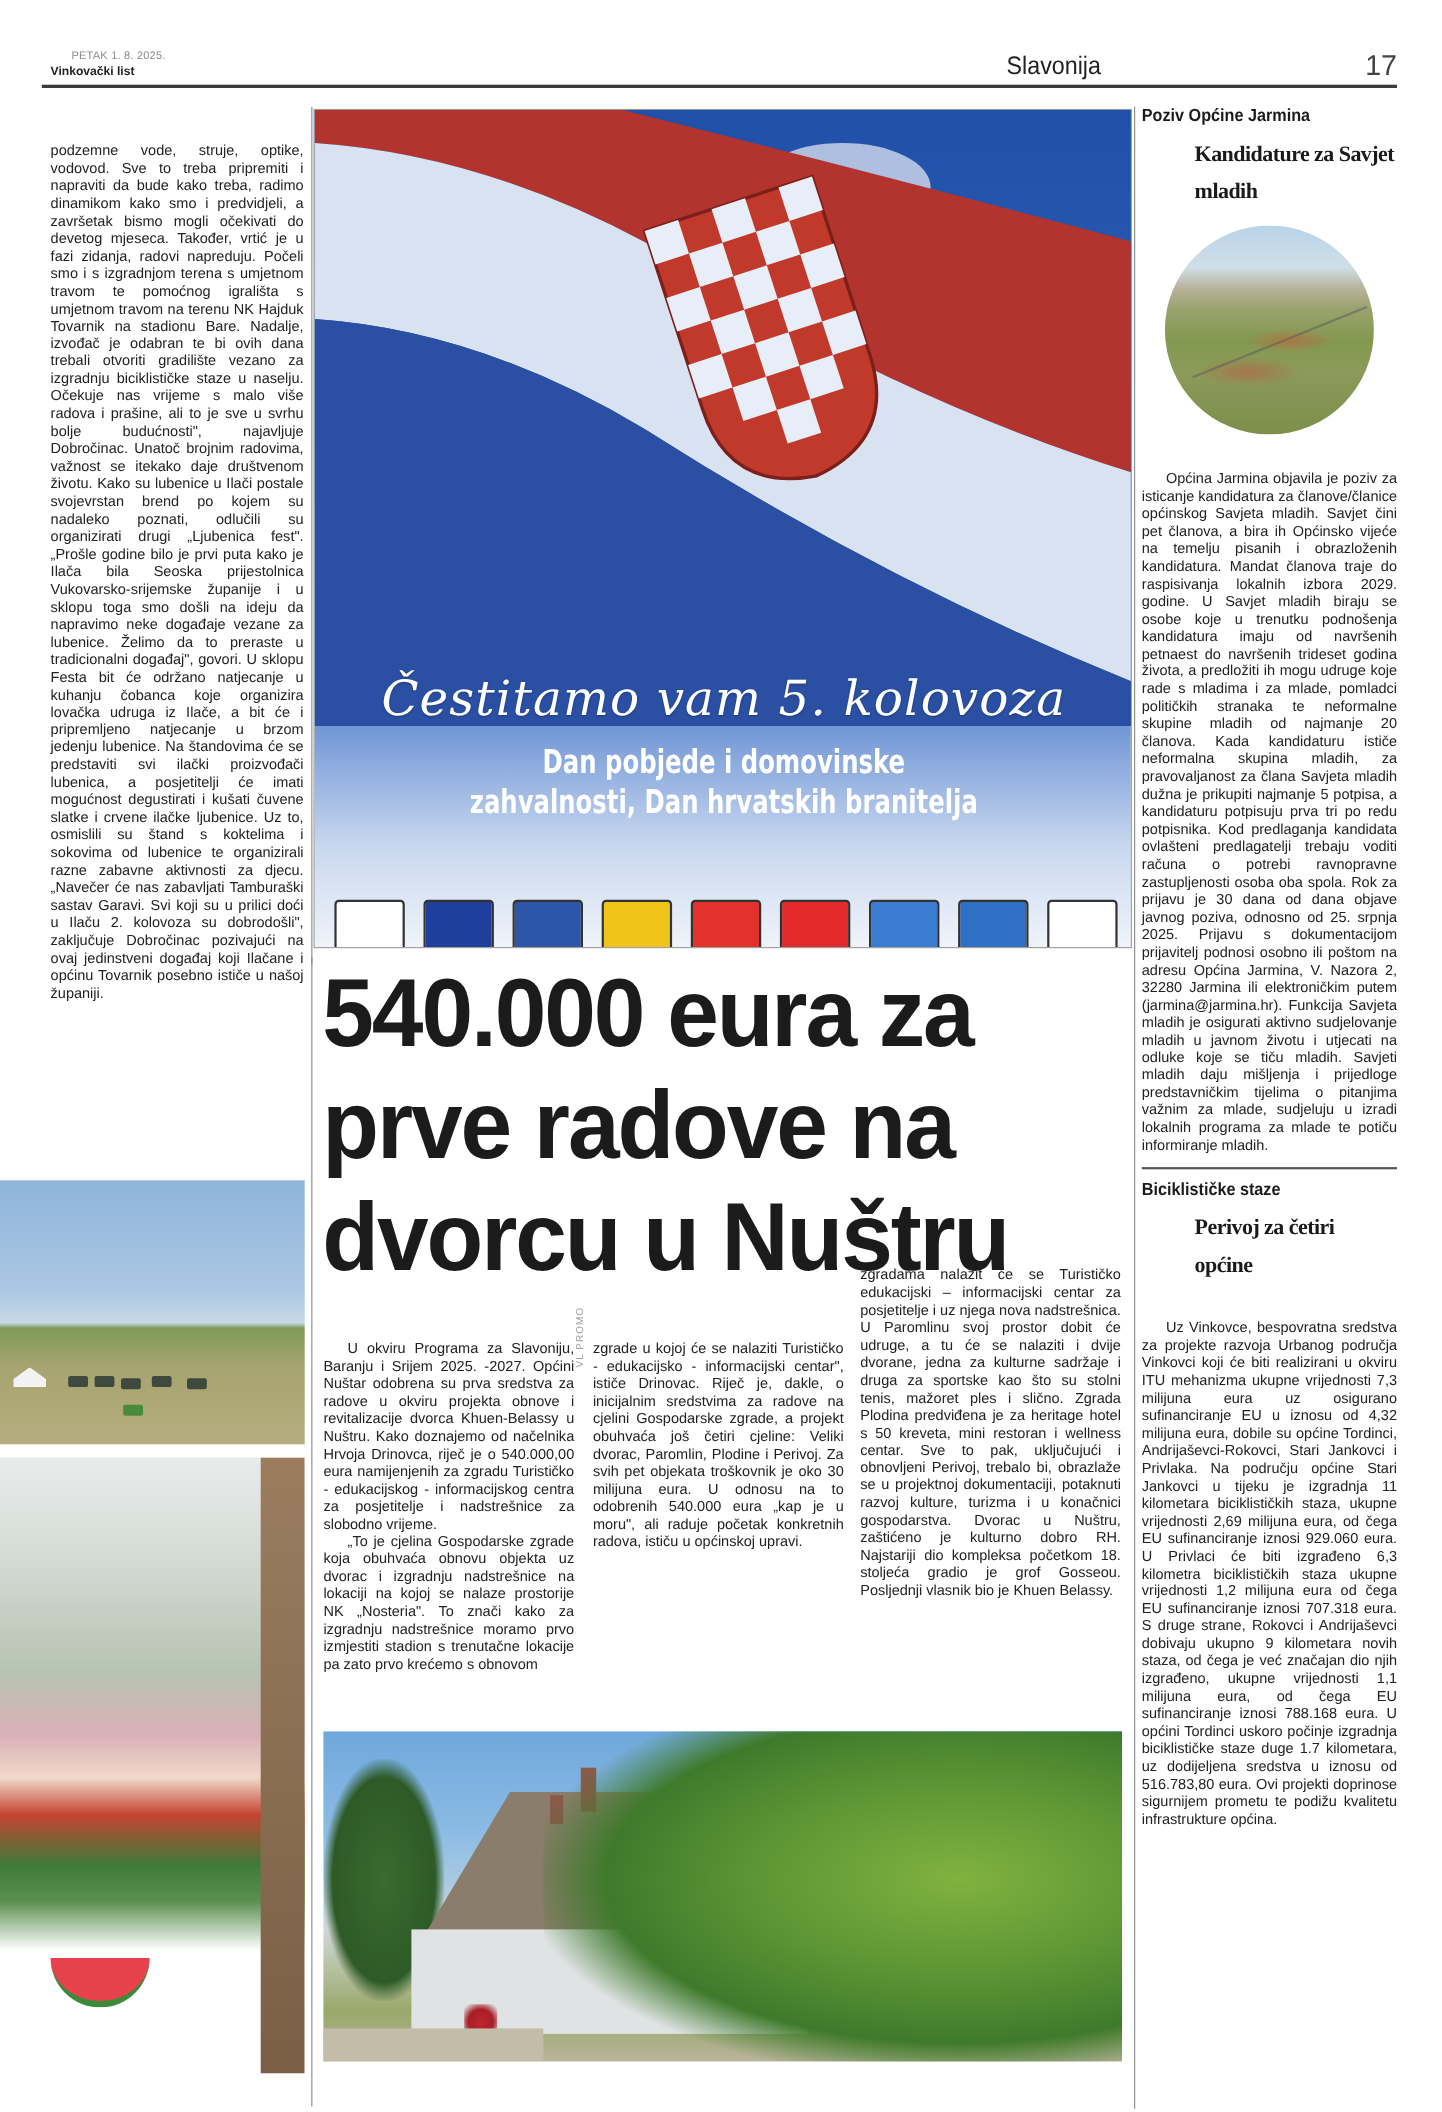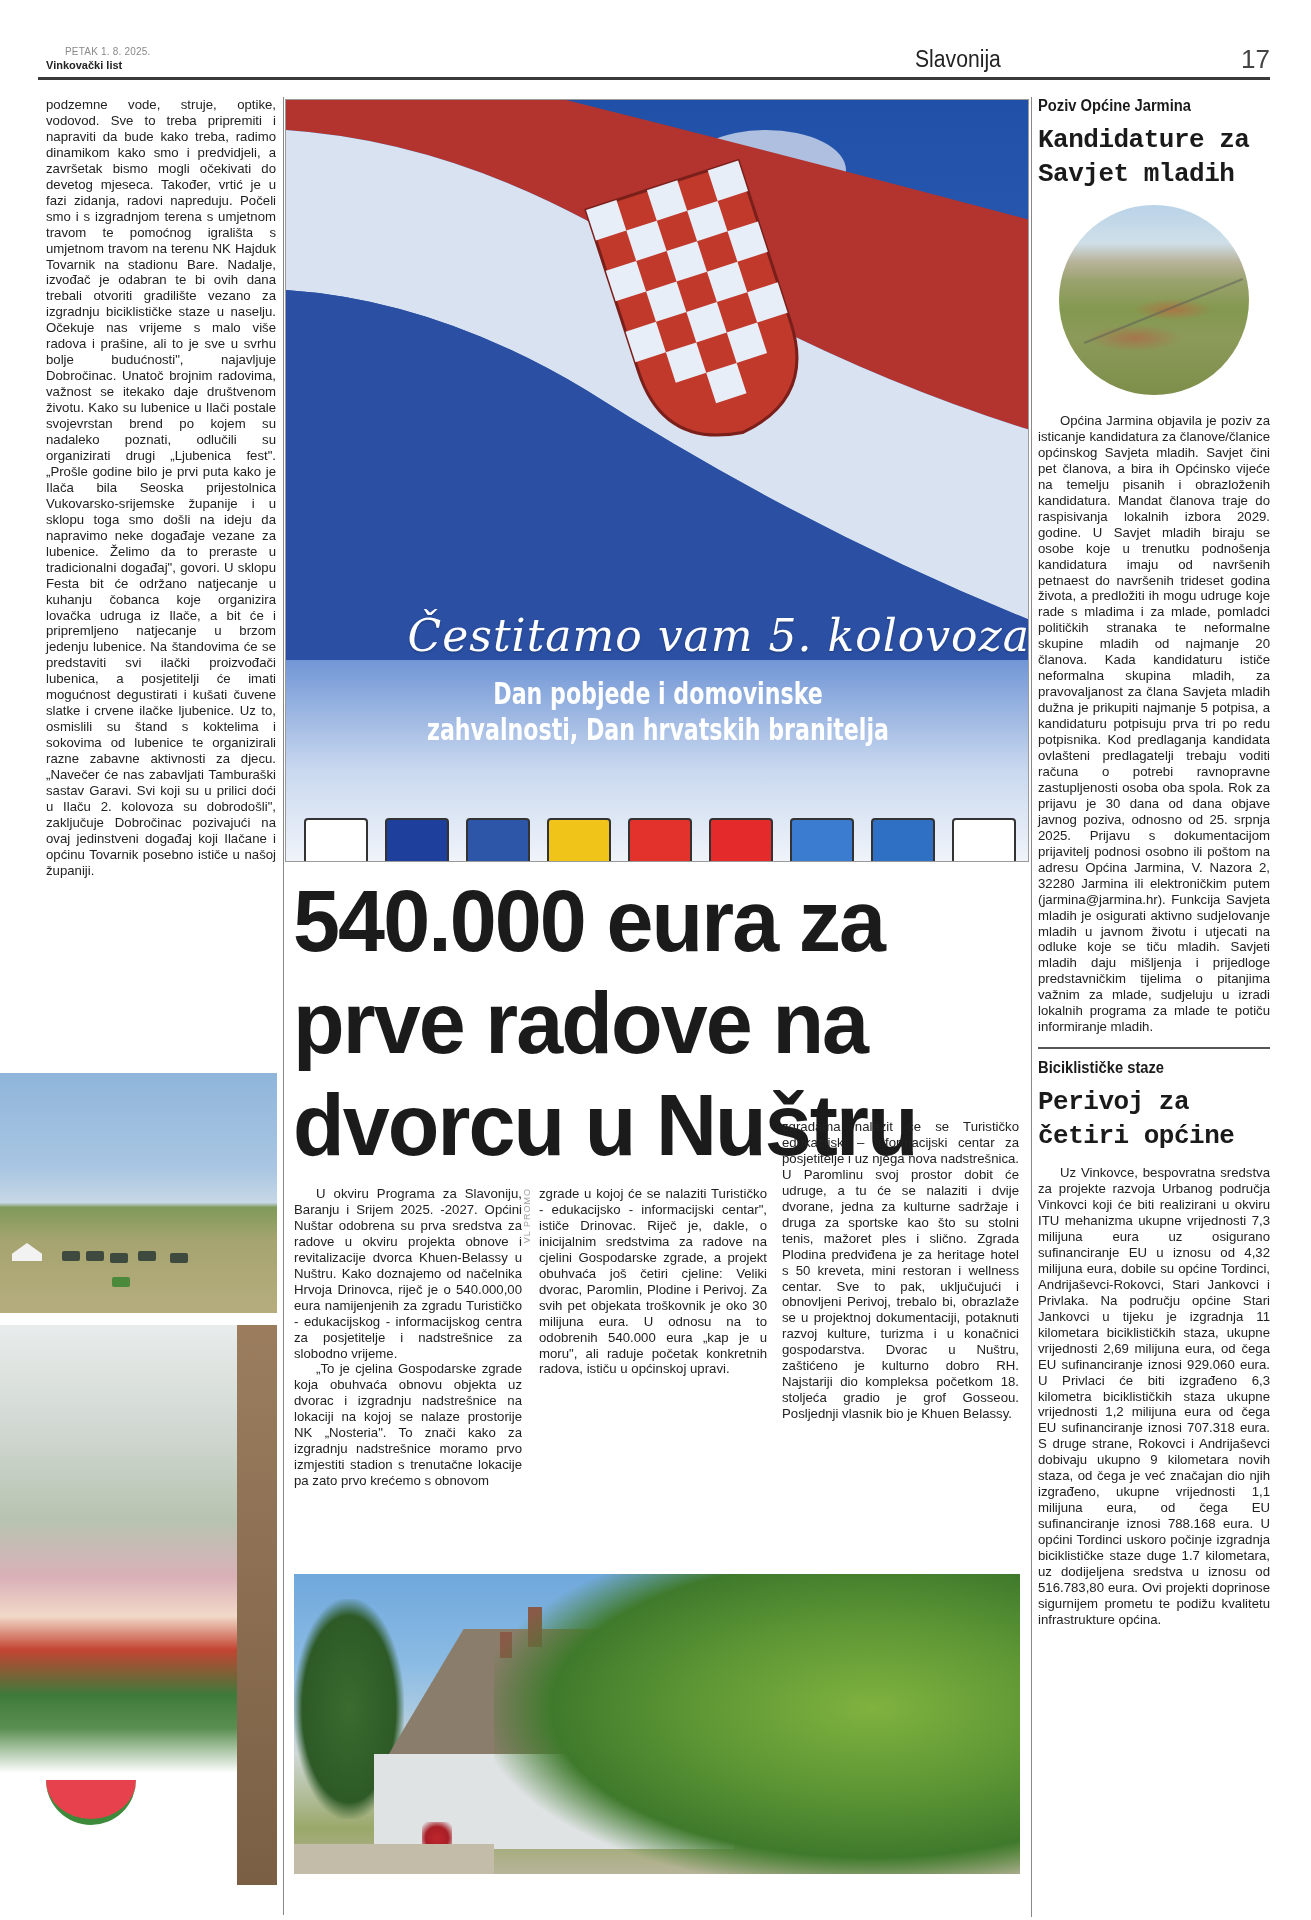--- a/index.html
+++ b/index.html
@@ -8,47 +8,47 @@
 
   
   .hdr { position: absolute; left: 38px; top: 44px; width: 1232px; height: 36px; }
   .hdr-date { position: absolute; left: 8px; top: 2px; font-size: 10px; color: #8a8a8a; font-family: Liberation Sans, sans-serif; letter-spacing: 0.2px; margin-left: 19px; }
   .hdr-paper { position: absolute; left: 8px; top: 15px; font-size: 11px; color: #222; font-weight: bold; font-family: "Liberation Sans", sans-serif; }
   .hdr-section { position: absolute; left: 877px; top: 2px; font-size: 23px; color: #222; font-family: "Liberation Sans", sans-serif; transform: scaleX(0.92); transform-origin: left; }
   .hdr-page { position: absolute; right: 0px; top: 0px; font-size: 26px; color: #444; font-family: "Liberation Sans", sans-serif; font-weight: 300; }
   .hdr-rule { position: absolute; left: 38px; top: 77px; width: 1232px; height: 3px; background: #3a3a3a; }
 
   
-  .txt { font-size: 13.2px; line-height: 15.95px; text-align: justify; color: #222; font-family: "Liberation Sans", sans-serif; hyphens: manual; }
+  .txt { font-size: 13.2px; line-height: 15.95px; text-align: justify; color: #222; font-family: "Liberation Sans", sans-serif; hyphens: manual; margin-top: 32px; }
   .txt p { text-indent: 0; }
   .txt p.ind { text-indent: 22px; }
 
   .col-left { position: absolute; left: 46px; top: 97px; width: 230px; }
   .col-right { position: absolute; left: 1038px; top: 97px; width: 232px; }
 
   .kicker { font-size: 16px; font-weight: bold; color: #1a1a1a; font-family: "Liberation Sans", sans-serif; transform: scaleX(0.92); transform-origin: left; white-space: nowrap; }
-  .rhead { font-size: 26px; font-weight: bold; line-height: 34px; color: #1a1a1a; font-family: Liberation Mono, monospace; margin-top: 8px; letter-spacing: -0.5px; }
+  .rhead { font-size: 20px; font-weight: bold; line-height: 34px; color: #1a1a1a; font-family: Liberation Serif, serif; margin-top: 8px; letter-spacing: -0.5px; margin-left: 48px; }
 
   .circle-photo { width: 190px; height: 190px; border-radius: 50%; margin: 14px auto 18px auto; position: relative; overflow: hidden;
     background:
       radial-gradient(ellipse 30% 8% at 60% 55%, rgba(200,90,60,0.55), transparent 70%),
       radial-gradient(ellipse 35% 10% at 40% 70%, rgba(190,80,60,0.5), transparent 70%),
       linear-gradient(180deg, #b9d3e8 0%, #cfdfe8 20%, #b8b39a 30%, #9aa26e 40%, #83994f 55%, #8c9a5a 70%, #7d8e4a 100%);
   }
   .circle-photo::after { content: ""; position: absolute; left: 10%; right: 0; top: 55%; height: 2px; background: rgba(90,90,90,0.5); transform: rotate(-22deg); }
 
   .rule-thin { height: 2px; background: #555; margin: 12px 0 10px 0; }
 
   
   .vline { position: absolute; width: 1px; background: #888; }
 
   .ad { position: absolute; left: 285px; top: 99px; width: 744px; height: 763px; border: 1px solid #9a9a9a; overflow: hidden;
     background: linear-gradient(180deg, #2f5fb4 0%, #3a6bc0 40%, #5b86cf 70%, #c9d8ef 88%, #f0f4fa 100%); }
   .flag { position: absolute; left: 0; top: 0; width: 744px; height: 560px; }
-  .ad-script { position: absolute; left: 0; top: 510px; width: 744px; text-align: right; color: #fff; font-family: "DejaVu Serif", serif; font-style: italic; font-size: 44px; letter-spacing: 1px; text-shadow: 0 1px 2px rgba(0,0,0,0.25); }
+  .ad-script { position: absolute; left: 0; top: 510px; width: 744px; text-align: center; color: #fff; font-family: "DejaVu Serif", serif; font-style: italic; font-size: 44px; letter-spacing: 1px; text-shadow: 0 1px 2px rgba(0,0,0,0.25); }
   .ad-line { position: absolute; left: 0; width: 744px; text-align: center; color: #fff; font-family: "DejaVu Sans Condensed", "DejaVu Sans", sans-serif; font-weight: bold; font-size: 30px; transform: scaleX(0.82); transform-origin: center; }
   .ad-line.l1 { top: 576px; }
   .ad-line.l2 { top: 612px; }
   .crests { position: absolute; left: 14px; top: 718px; width: 720px; display: flex; justify-content: space-between; }
   .crest { width: 72px; text-align: center; }
   .crest .shield { width: 64px; height: 86px; margin: 0 auto; border-radius: 4px 4px 32px 32px; border: 2px solid #333; position: relative; overflow: hidden; }
 
   .headline { position: absolute; left: 293px; top: 870px; width: 730px; font-family: "Liberation Sans", sans-serif; font-weight: bold; font-size: 88px; line-height: 102px; color: #1b1b1b; letter-spacing: -2px; transform: scaleX(0.96); transform-origin: left; white-space: nowrap; }
 
   .col-c1 { position: absolute; left: 294px; top: 1186px; width: 228px; }

